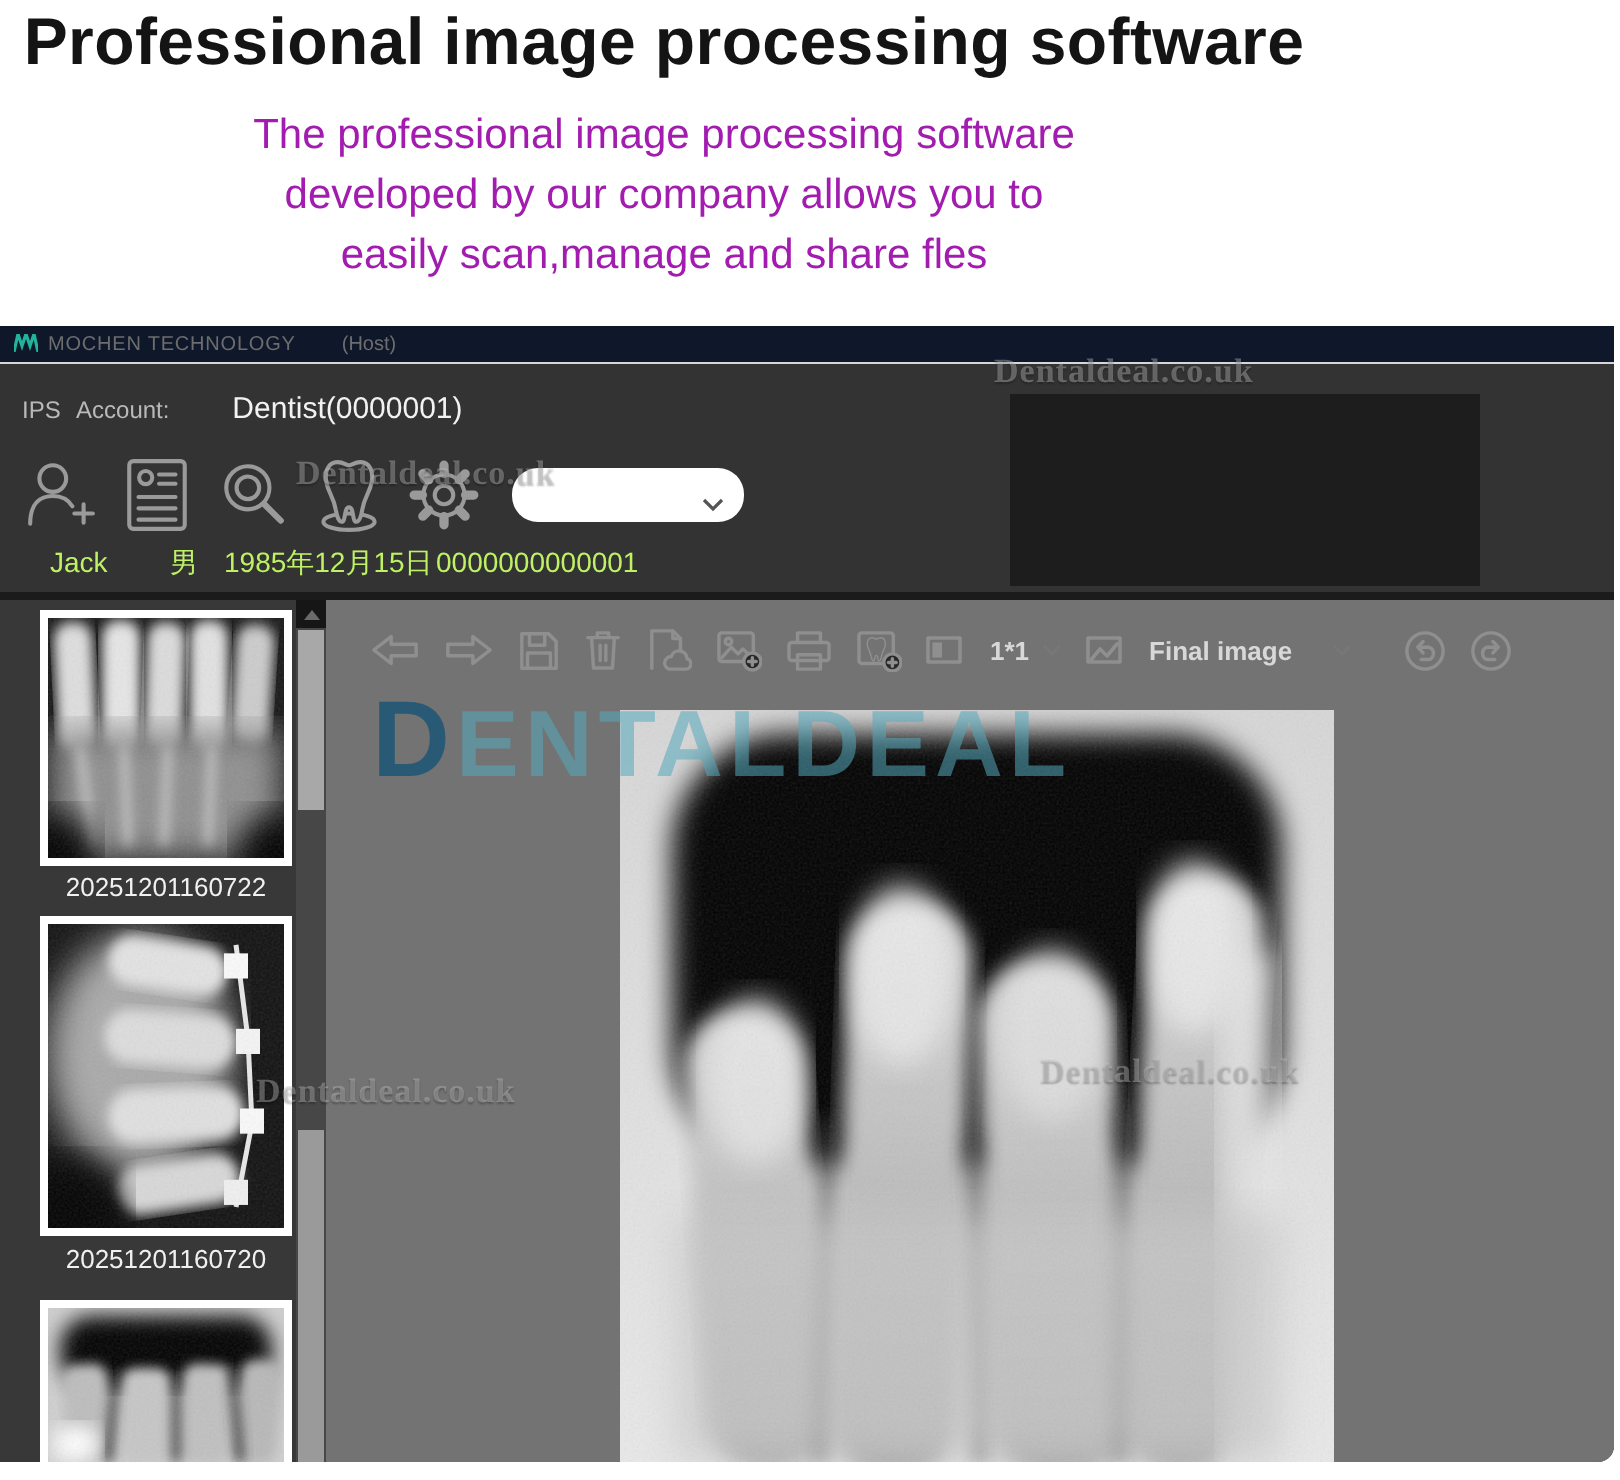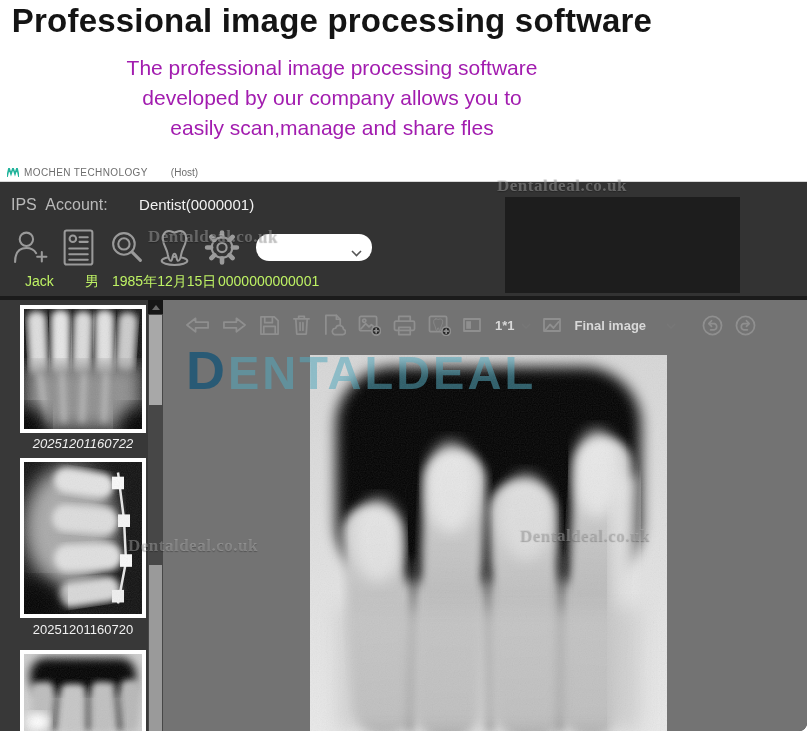--- a/index.html
+++ b/index.html
@@ -8,27 +8,27 @@
 
   
   .hero { position:absolute; top:0; left:0; width:664px; text-align:center; }
   .hero-title { padding-top:2px; font-size:33px; font-weight:700; color:#141414; letter-spacing:.2px; }
   .hero-sub { margin-top:13px; font-size:21px; color:#a21caf; line-height:30px; }
 
   
   .app { position:absolute; top:163px; left:0; width:807px; height:568px; background:#333333;
          border-bottom-right-radius:8px; }
 
-  .titlebar { position:absolute; top:0; left:0; right:0; height:19px; background:#ffffff;
+  .titlebar { position:absolute; top:0; left:0; right:0; height:19px; background:#0f172a;
               border-bottom:1px solid #d7d7d7; display:flex; align-items:center; padding-left:7px; gap:5px; }
   .titlebar-text { font-size:10px; color:#6d6d6d; letter-spacing:.4px; }
   .titlebar-host { font-size:10px; color:#6d6d6d; margin-left:18px; }
 
   .account-row { position:absolute; top:33px; left:11px; white-space:nowrap; }
-  .account-label { font-size:16px; color:#b9b9b9; word-spacing:5px; }
+  .account-label { font-size:12px; color:#b9b9b9; word-spacing:5px; }
   .account-value { font-size:15px; color:#f2f2f2; margin-left:27px; }
 
   .preview-panel { position:absolute; top:34px; left:505px; width:235px; height:96px; background:#1d1d1d; }
 
   .ptoolbar { position:absolute; top:62px; left:6px; height:44px; display:flex; align-items:center; }
   .picon { width:48px; height:44px; display:flex; align-items:center; justify-content:center; cursor:pointer; }
   .picon svg { stroke:#9a9a9a; fill:none; stroke-width:2; stroke-linecap:round; stroke-linejoin:round; }
   .worklist-select { width:116px; height:27px; background:#ffffff; border-radius:13px; margin-left:10px;
                      position:relative; cursor:pointer; }
   .worklist-select .chev { position:absolute; right:10px; top:9px; }
@@ -44,21 +44,21 @@
   
   .content { position:absolute; top:137px; left:0; width:807px; height:431px; }
 
   .sidebar { position:absolute; left:0; top:0; width:148px; height:431px; background:#383838; overflow:hidden; }
   .thumb { position:absolute; left:20px; width:126px; background:#fff; padding:4px; cursor:pointer; }
   .thumb svg { display:block; width:100%; height:100%; }
   .thumb-1 { top:5px;   height:128px; }
   .thumb-2 { top:158px; height:160px; }
   .thumb-3 { top:350px; height:85px; }
   .thumb-label { position:absolute; left:20px; width:126px; text-align:center; font-size:13px; color:#f0f0f0; }
-  .label-1 { top:136px;font-style:italic; } .label-2 { top:322px; }
+  .label-1 { top:136px; } .label-2 { top:322px; }
 
   .vscroll { position:absolute; left:148px; top:0; width:15px; height:431px; background:#474747; }
   .vscroll-btn { position:absolute; top:0; left:0; width:15px; height:14px; background:#161616;
                  display:flex; align-items:center; justify-content:center; }
   .vscroll-btn .tri { width:0; height:0; border-left:4px solid transparent; border-right:4px solid transparent;
                       border-bottom:5px solid #6a6a6a; }
   .vscroll-thumb { position:absolute; top:15px; left:1px; width:13px; height:90px; background:#a8a8a8; }
   .vscroll-lower { position:absolute; top:265px; bottom:0; left:1px; width:13px; background:#9a9a9a; }
 
   .main { position:absolute; left:163px; top:0; width:644px; height:431px; background:#737373;

